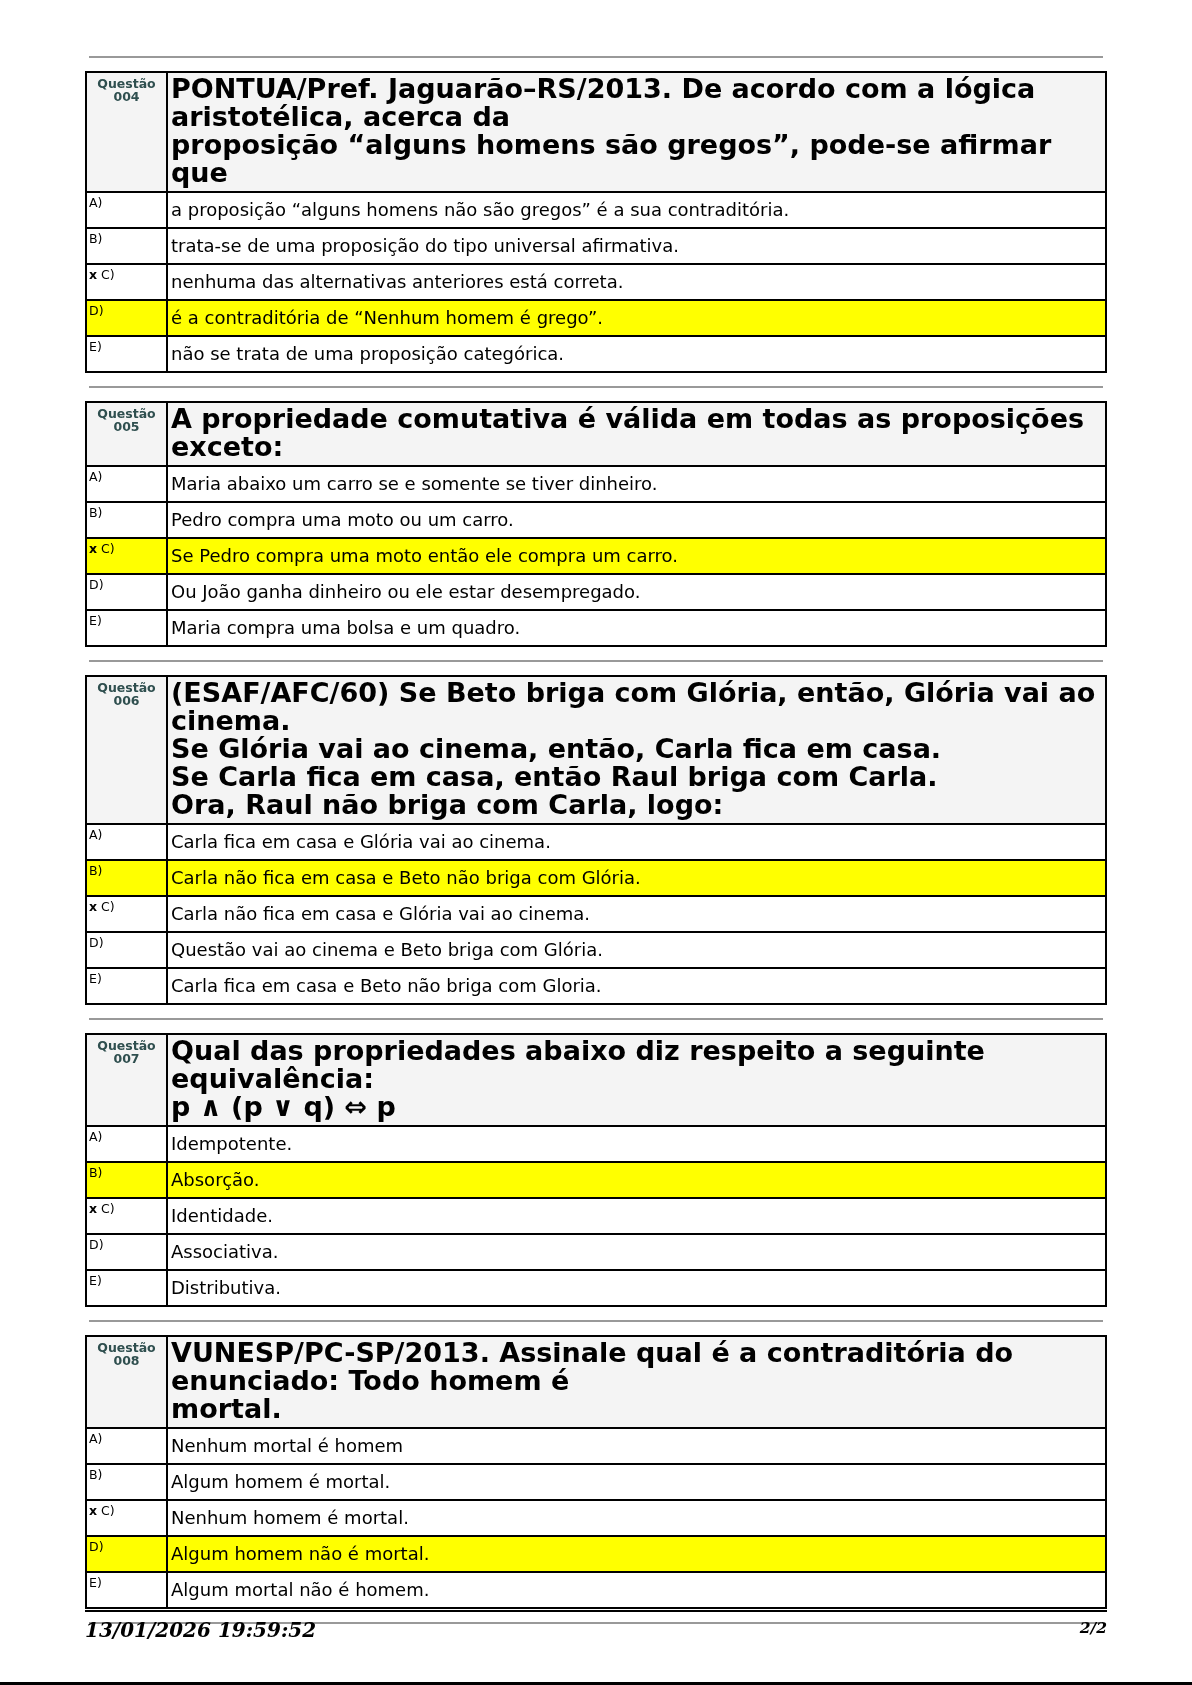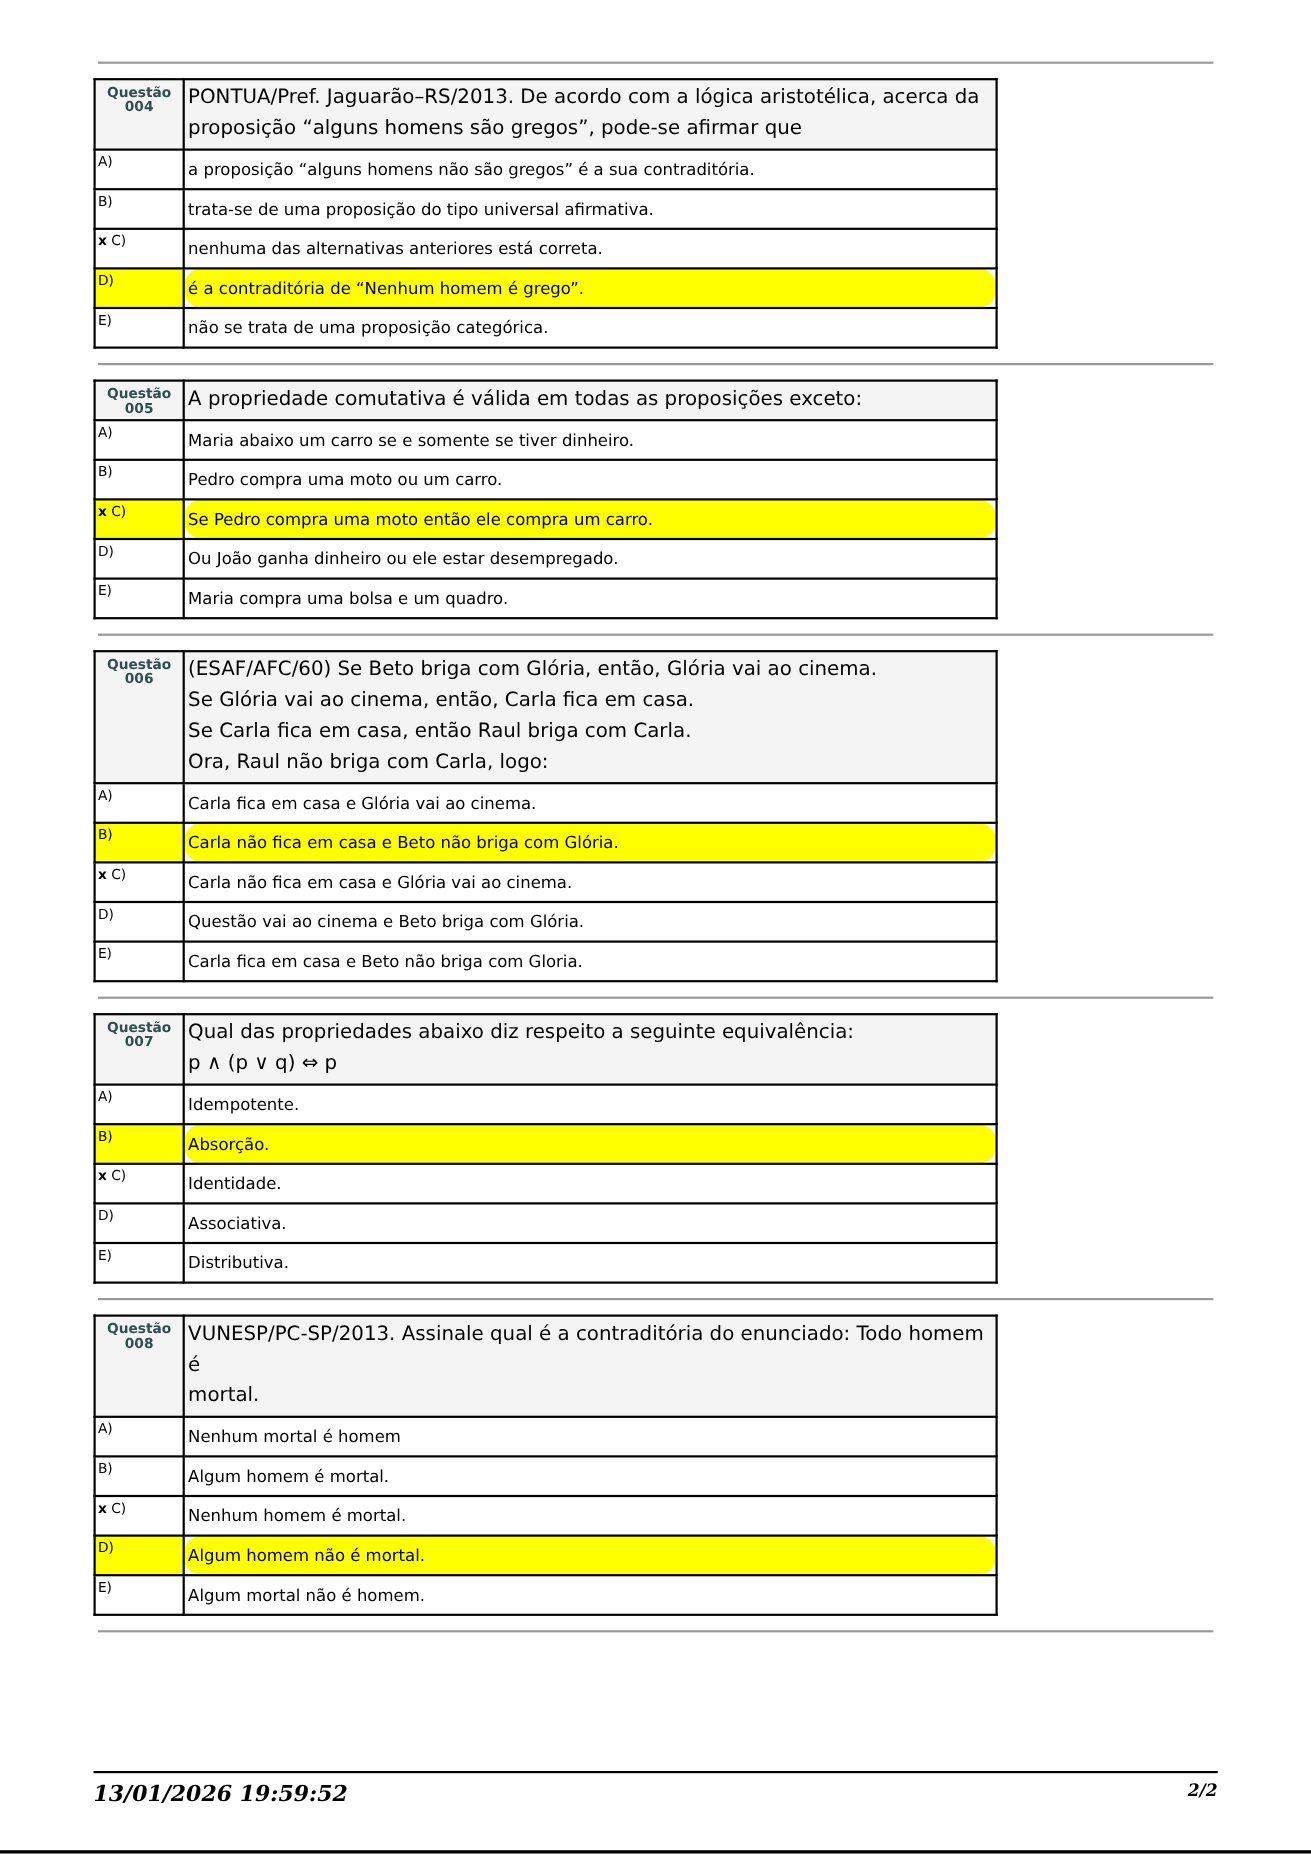--- a/index.html
+++ b/index.html
@@ -4,40 +4,41 @@
   <style>
     html, body { margin: 0; padding: 0; }
     body {
       width: 1192px; height: 1685px; position: relative; background: #ffffff;
       font-family: "DejaVu Sans", sans-serif; color: #000; overflow: hidden;
     }
     .page { position: absolute; left: 85px; top: 56px; width: 1022px; }
     .sep { height: 0; border-top: 2px solid #999999; margin: 0 4px 0 4px; }
     .sep.first { margin-bottom: 13px; }
     .qtable {
-      width: 822px; border-collapse: collapse; margin: 13px 0 13px 0;
+      width: 1022px; border-collapse: collapse; margin: 13px 0 13px 0;
       border: 2px solid #000;
     }
     .qtable td { border: 2px solid #000; padding: 0; vertical-align: top; }
     .qtable tr.head td { background: #f4f4f4; }
     .qlabel {
       width: 75px; text-align: center; color: #2f4f4f; font-weight: bold;
       font-size: 12.5px; line-height: 13px; padding-top: 4px !important;
     }
     .qstatement {
-      font-size: 18px; line-height: 28px; padding: 2px 3px 4px 3px !important;
+      font-size: 27px; line-height: 28px; padding: 2px 3px 4px 3px !important;
       white-space: pre-line;
+      font-weight: bold;
     }
     .optlabel {
       width: 75px; font-size: 12.5px; line-height: 14px; padding: 3px 2px 0 2px !important;
       height: 31px;
     }
     .optlabel .mark { font-weight: bold; }
     .opttext {
-      font-size: 15px; line-height: 28px; padding: 3px 3px 0 3px !important; border-radius: 17px;
+      font-size: 18px; line-height: 28px; padding: 3px 3px 0 3px !important;
     }
     tr.hl td { background: #ffff00; }
     .footer-line { position: absolute; left: 85px; top: 1610px; width: 1022px; border-top: 2px solid #000; }
     .footer-date {
       position: absolute; left: 85px; top: 1618px;
       font-family: "DejaVu Serif", serif; font-weight: bold; font-style: italic; font-size: 20px;
     }
     .footer-page {
       position: absolute; right: 85px; top: 1618px;
       font-family: "DejaVu Serif", serif; font-weight: bold; font-style: italic; font-size: 15.5px;

